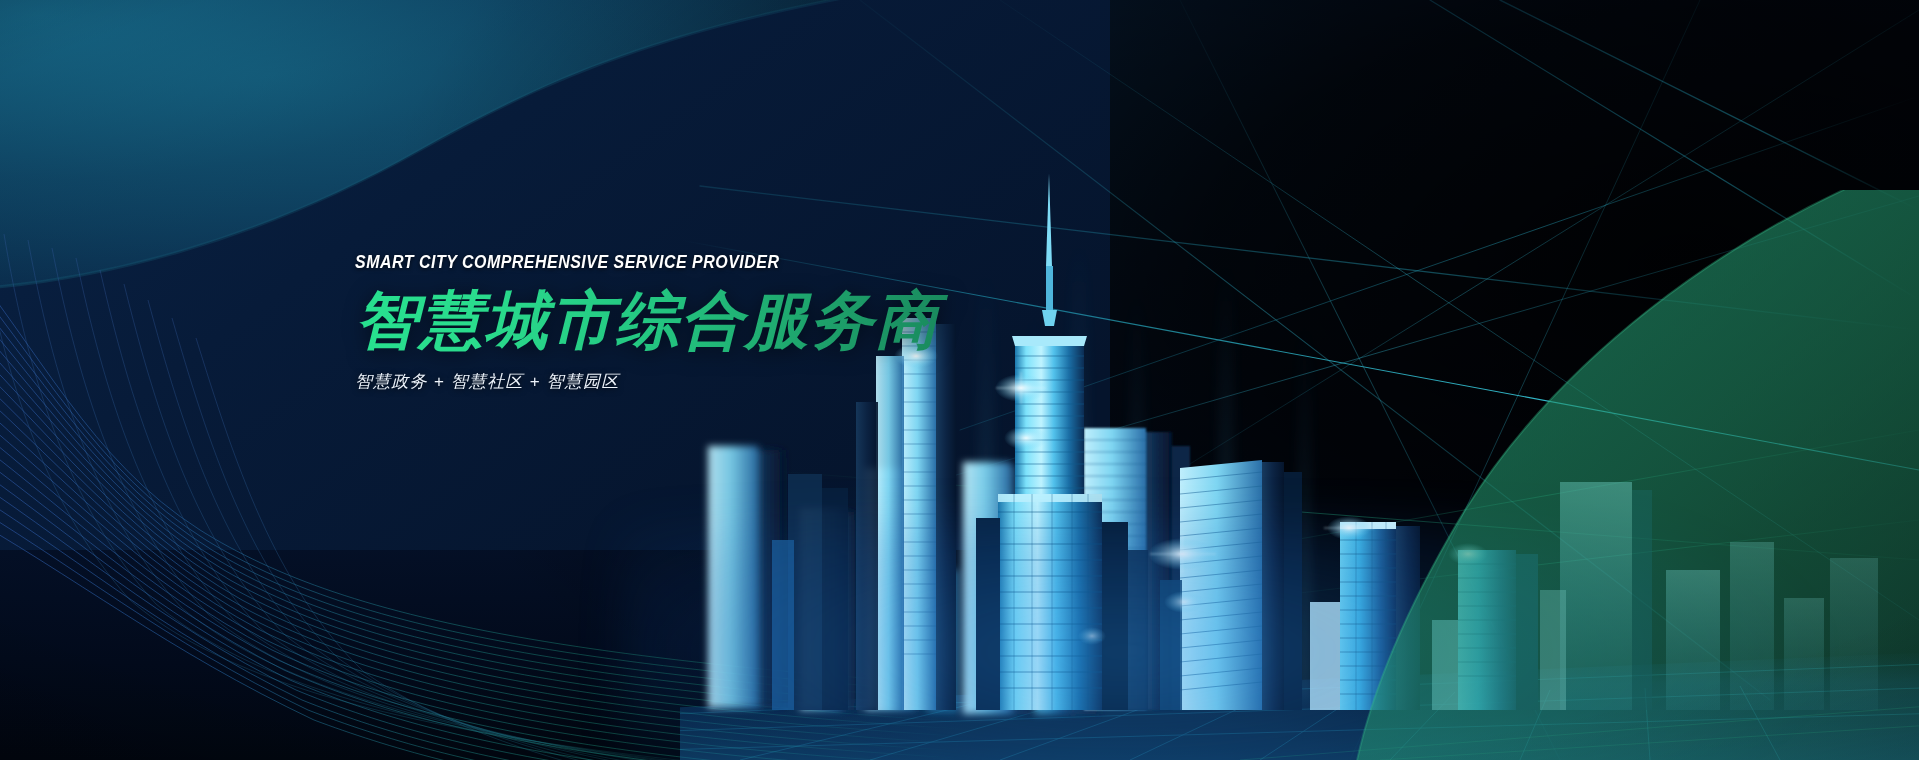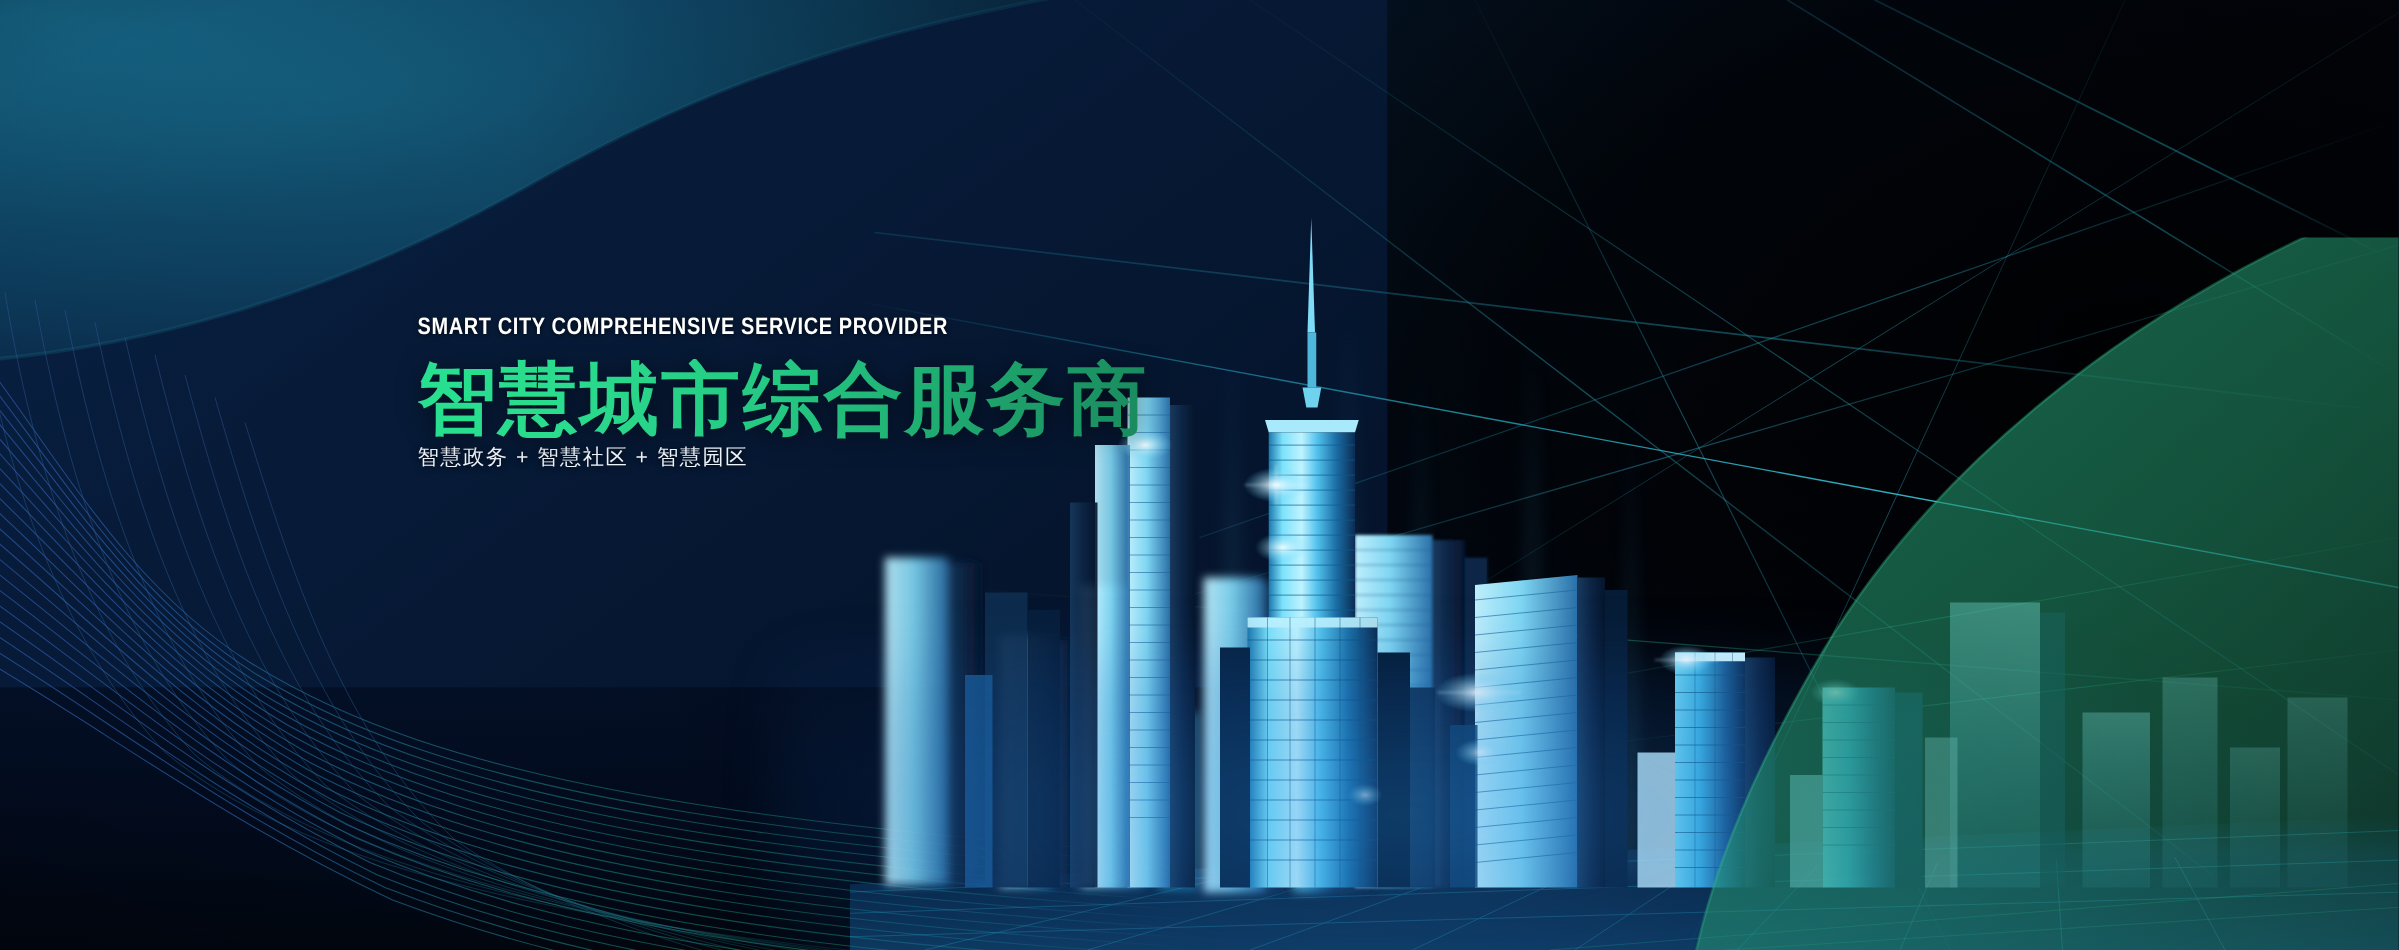--- a/index.html
+++ b/index.html
@@ -55,23 +55,24 @@
   }
 
   
   .vignette{
     background:radial-gradient(120% 110% at 50% 45%, rgba(0,0,0,0) 52%, rgba(0,0,0,.38) 86%, rgba(0,0,0,.62) 100%);
   }
 
   
   #copy{
     position:absolute;
-    left:334px; top:252px;
+    left:355px; top:252px;
     width:760px;
     z-index:40;
+    font-style:italic;
   }
   #eyebrow{
     font-size:19px;
     font-weight:700;
     letter-spacing:.6px;
     color:#ffffff;
     transform:scaleX(.84);
     transform-origin:left center;
     white-space:nowrap;
     font-stretch:condensed;
@@ -86,21 +87,21 @@
     letter-spacing:2px;
     white-space:nowrap;
     background:linear-gradient(100deg,#27e08f 0%,#2adc8d 16%,#24c882 38%,#1da06a 62%,#18835a 82%,#146b4b 100%);
     -webkit-background-clip:text;
     background-clip:text;
     color:transparent;
     -webkit-text-fill-color:transparent;
     filter:drop-shadow(0 3px 10px rgba(0,0,0,.55));
   }
   #subline{
-    margin-top:0;
+    margin-top:16px;
     font-size:17px;
     letter-spacing:1.2px;
     color:#eef4fb;
     white-space:nowrap;
     text-shadow:0 1px 6px rgba(0,0,0,.8);
   }
 </style>
 </head>
 <body>
 

